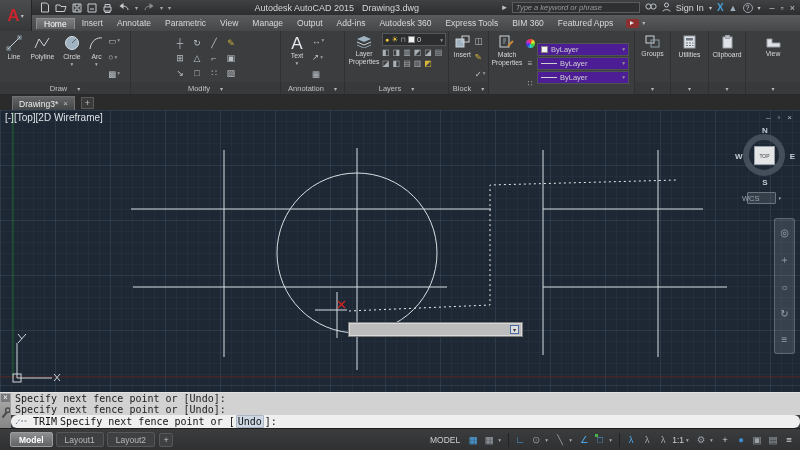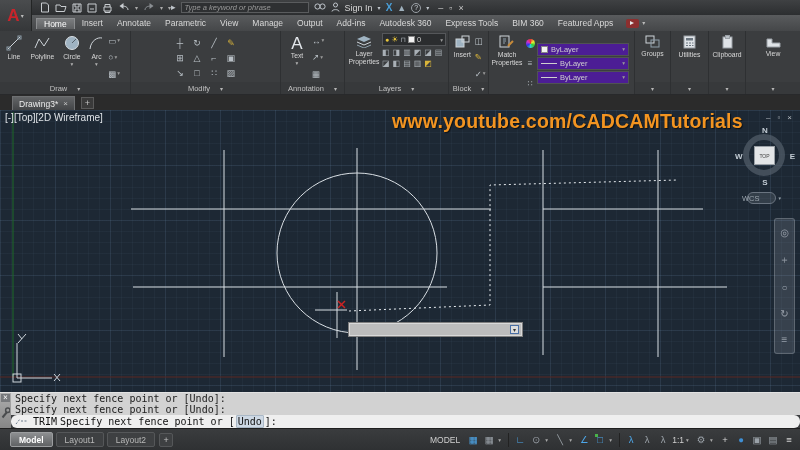--- a/index.html
+++ b/index.html
@@ -104,21 +104,21 @@
   .vc-ring { position:absolute; left:8px; top:8px; width:42px; height:42px; border-radius:50%;
              border:6px solid rgba(88,98,110,0.65); }
   .vc-n { position:absolute; left:0; right:0; top:0px; text-align:center; color:#c3ccd4; font-size:8px; }
   .vc-s { position:absolute; left:0; right:0; top:52px; text-align:center; color:#c3ccd4; font-size:8px; }
   .vc-w { position:absolute; left:0px; top:26px; color:#c3ccd4; font-size:8px; }
   .vc-e { position:absolute; right:0px; top:26px; color:#c3ccd4; font-size:8px; }
   .vc-top { position:absolute; left:19px; top:20px; width:21px; height:19px; background:#e3e5e7;
             border:1px solid #9aa0a6; color:#444; font-size:5px; font-weight:normal; display:flex;
             align-items:center; justify-content:center; }
   .wcs { position:absolute; left:747px; top:82px; width:29px; height:12px; background:rgba(130,140,150,0.22);
-         border:1px solid #6a7480; border-radius:6px; color:#9aa4ad; font-size:7.5px; display:flex;
+         border:1px solid #6a7480; border-radius:1px; color:#9aa4ad; font-size:7.5px; display:flex;
          align-items:center; justify-content:center; gap:19px; }
   .wcs .car { font-size:5px; }
   .navbar { position:absolute; left:774px; top:108px; width:21px; height:136px; border-radius:3px;
             background:rgba(195,202,210,0.16); border:1px solid rgba(210,216,224,0.25);
             display:flex; flex-direction:column; align-items:center; justify-content:space-around;
             color:rgba(225,232,240,0.55); font-size:10px; }
 
   
   .cmd { height:36px; display:flex; border-top:1px solid #e2e2e2; font-family:"DejaVu Sans Mono", monospace; }
   .cmdstrip { width:11px; background:linear-gradient(#aeaeae,#868686); display:flex; flex-direction:column;
@@ -193,20 +193,23 @@
         </span>
       <span class="car">▾</span>
       <span>
           <svg width="12" height="9">
             <path d="M2 7c0-3 3-4 6-4" fill="none" stroke="#8a8e92"></path>
             <path d="M6.5 0l4 3-4 3z" fill="#8a8e92"></path>
           </svg>
         </span>
       <span class="car">▾</span>
       <span class="car">▾</span>
+    </div>
+    <div class="title-center">
+      <span>Autodesk AutoCAD 2015</span><b>Drawing3.dwg</b>
     </div>
     <div class="tb-right">
       <span class="tbico">▸</span>
       <input class="searchbox" placeholder="Type a keyword or phrase" style="">
       <span><svg width="12" height="9">
             <circle cx="3.5" cy="4.5" r="2.6" fill="none" stroke="#c0c6cc"></circle>
             <circle cx="8.5" cy="4.5" r="2.6" fill="none" stroke="#c0c6cc"></circle>
           </svg></span>
       <span><svg width="9" height="10">
             <circle cx="4.5" cy="3" r="2" fill="none" stroke="#c0c6cc"></circle>
@@ -554,21 +557,20 @@
           <line x1="17" y1="268" x2="52" y2="268"></line>
         <rect x="13" y="264" width="8" height="8"></rect>
         <line x1="54" y1="264" x2="60" y2="271"></line>
           <line x1="60" y1="264" x2="54" y2="271"></line>
         <line x1="18" y1="224" x2="22" y2="229"></line>
           <line x1="26" y1="224" x2="18" y2="233"></line>
       </g>
     </svg>
 
     <span class="vplabel">[-][Top][2D Wireframe]</span>
-    <span class="watermark">www.youtube.com/CADCAMTutorials</span>
     <span class="miniwin">
       <span>–</span>
       <span>▫</span>
       <span>×</span>
     </span>
 
     <div class="dyninput">
       <span class="dbtn">▾</span>
     </div>
 

